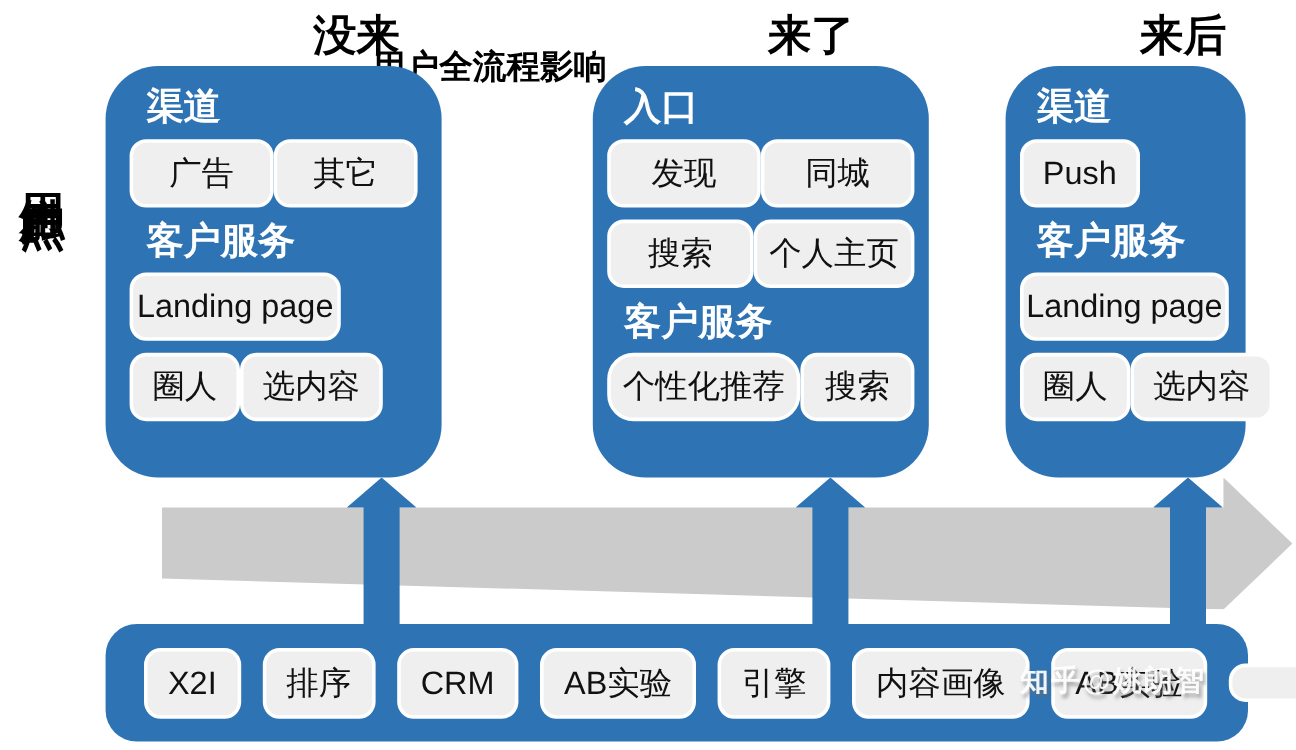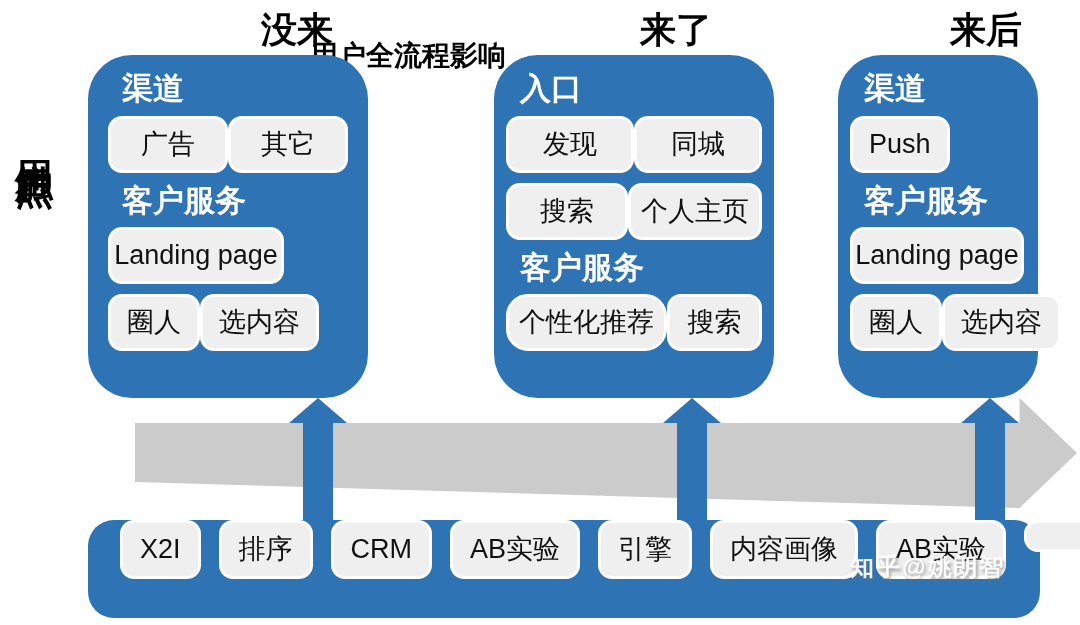--- a/index.html
+++ b/index.html
@@ -63,21 +63,21 @@
   .up-arrow{
     position:absolute;top:398px;width:58px;height:122px;background:#2E74B5;z-index:2;
     clip-path:polygon(50% 0,100% 20.5%,75.9% 20.5%,75.9% 100%,24.1% 100%,24.1% 20.5%,0 20.5%);
   }
   .a1{left:289px;} .a2{left:663px;} .a3{left:961px;}
 
   
   .bottom-bar{
     position:absolute;left:88px;top:520px;width:952px;height:98px;
     background:#2E74B5;border-radius:26px;box-sizing:border-box;
-    display:flex;align-items:flex-start;gap:18px;padding:0 18px 0 32px;z-index:2;
+    display:flex;align-items:center;gap:18px;padding:0 18px 0 32px;z-index:2;
   }
   .bchip{padding:13px 17px;}
   .bchip-last{min-width:112px;}
 
   
   .watermark{
     position:absolute;left:850px;top:551px;z-index:5;
     font-size:24px;font-weight:bold;letter-spacing:2px;white-space:nowrap;
     color:rgba(255,255,255,0.92);
     text-shadow:2px 3px 3px rgba(110,110,110,0.55);

